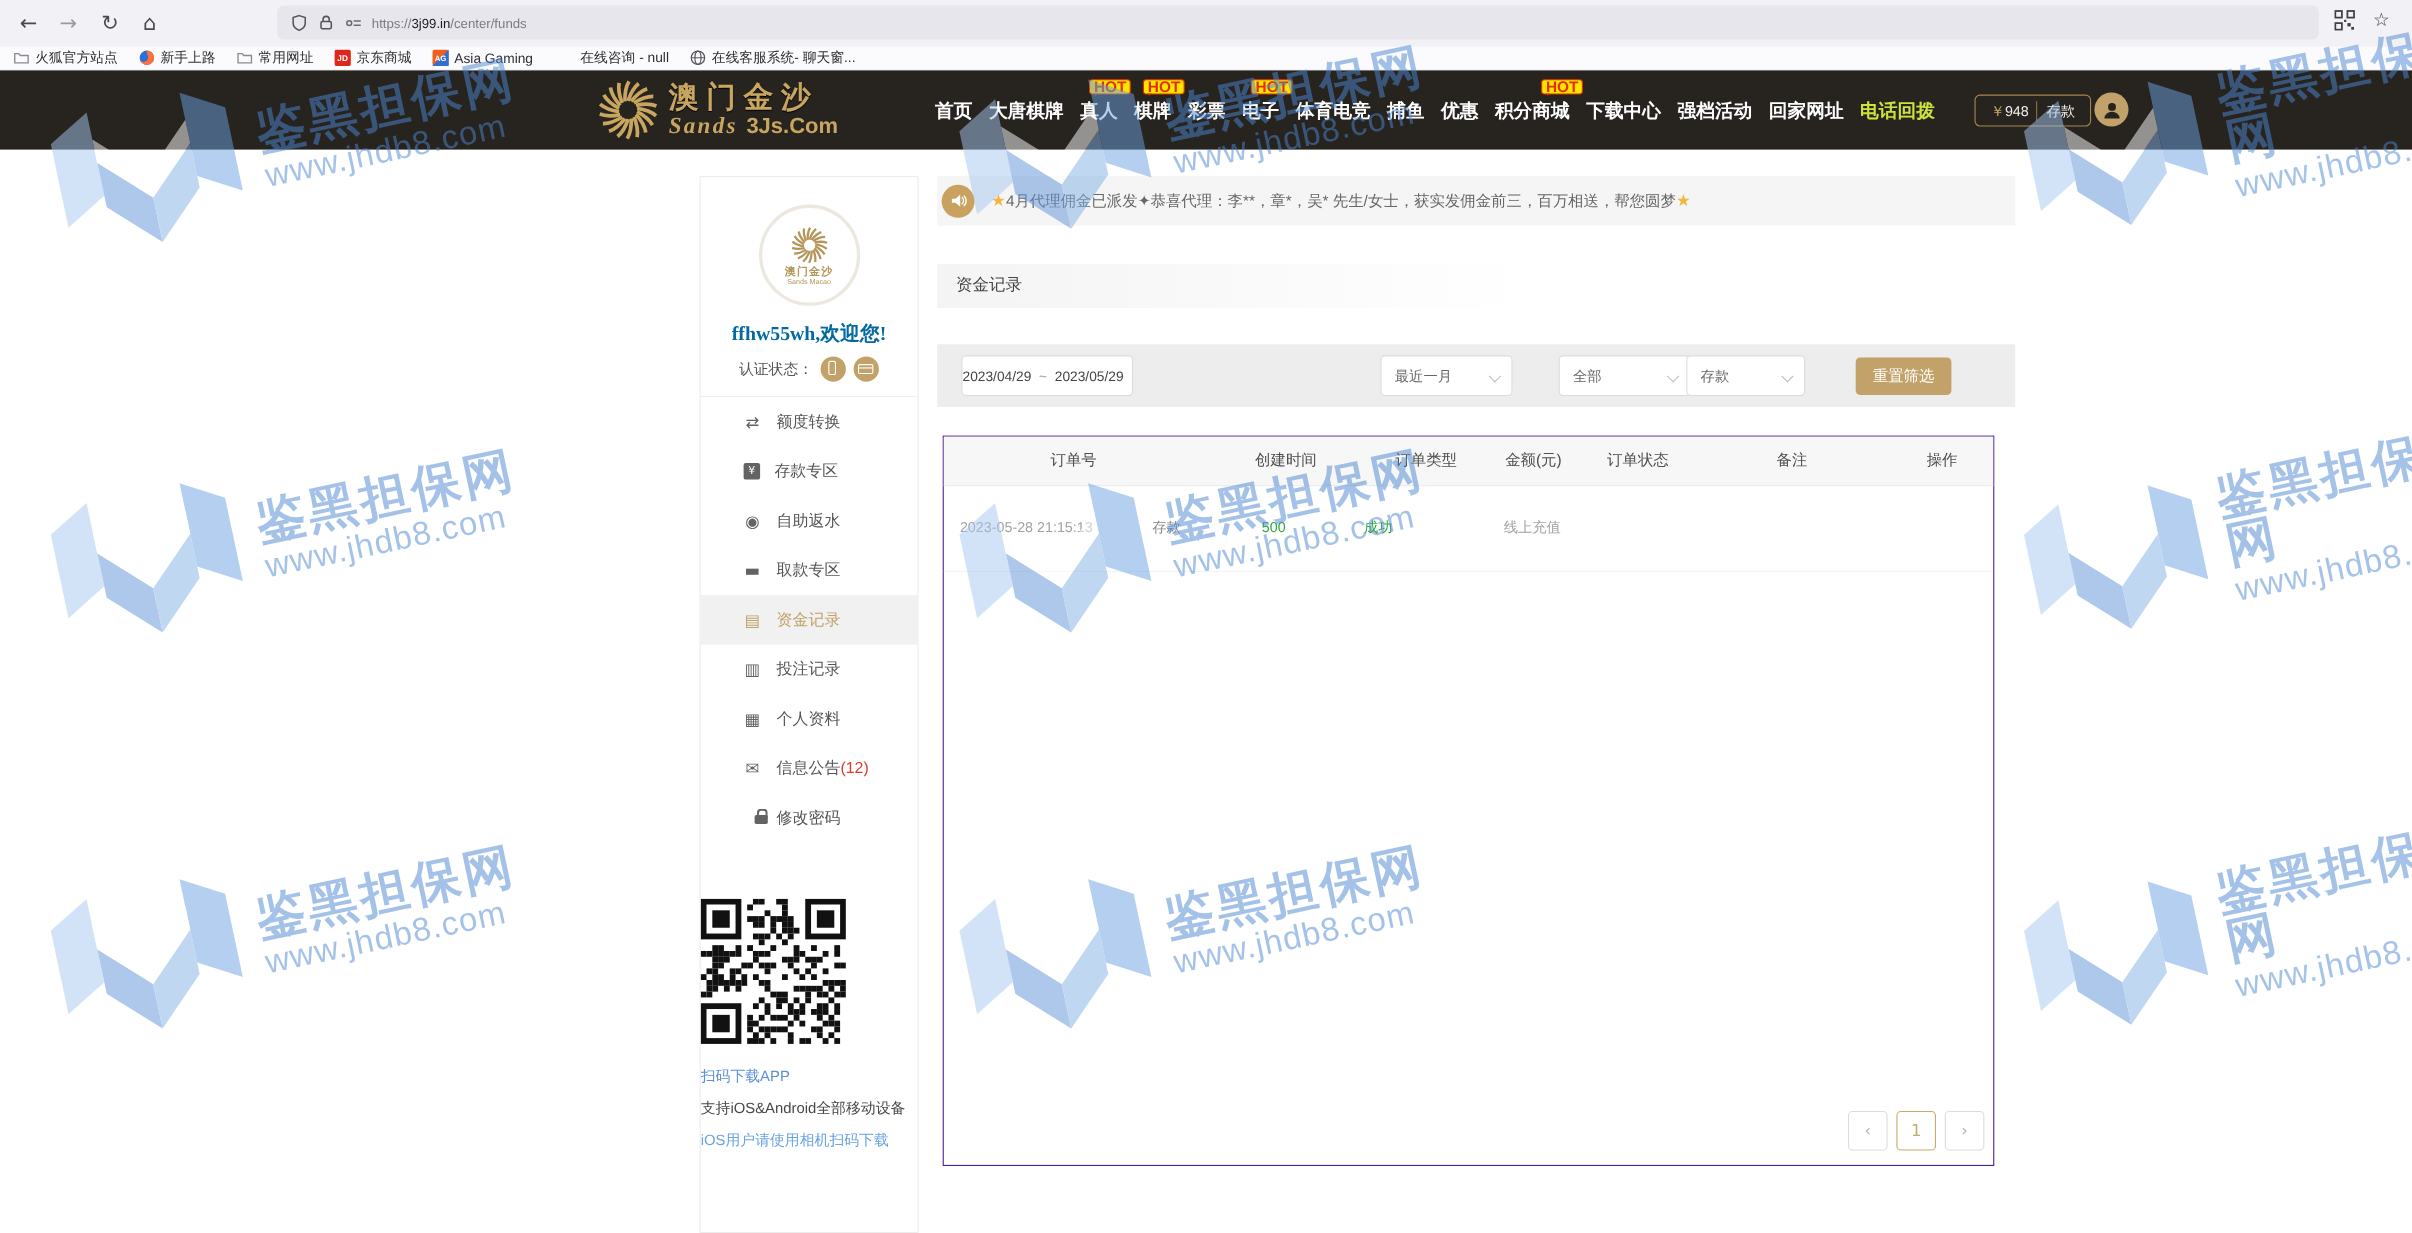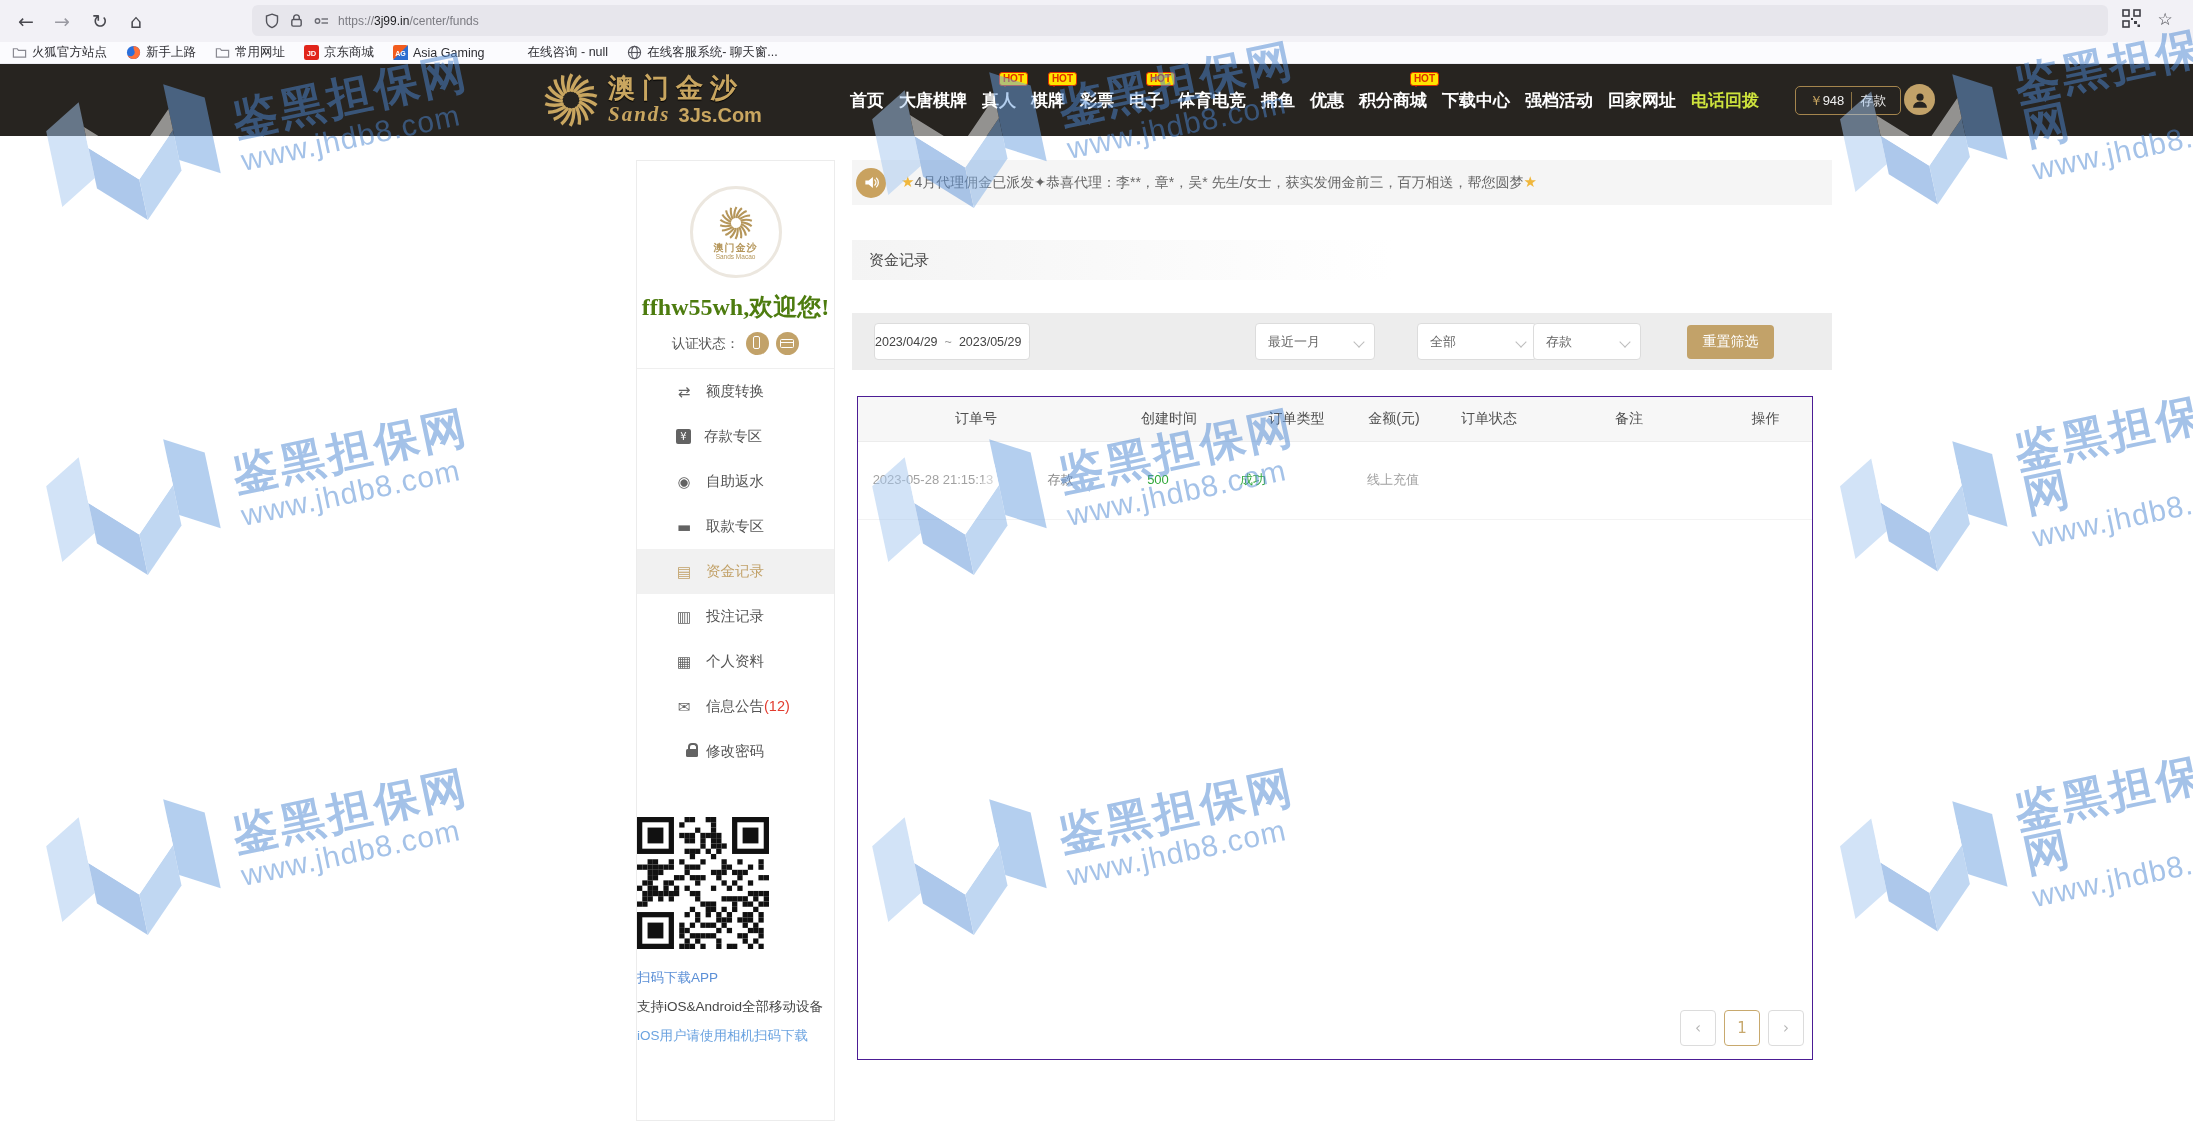--- a/index.html
+++ b/index.html
@@ -32,37 +32,37 @@
   .logo-cn{font-family:"Liberation Serif",serif;font-weight:bold;font-size:27px;color:#c9a660;
            letter-spacing:7px;text-shadow:0 1px 1px #000;}
   .logo-row{display:flex;align-items:flex-end;gap:8px;margin-top:2px;}
   .logo-script{font-family:"Liberation Serif",serif;font-style:italic;font-weight:bold;font-size:21px;
                color:#c9a660;letter-spacing:2px;}
   .logo-domain{font-size:20px;font-weight:bold;color:#c9a660;}
   #mainnav{position:absolute;left:850px;top:0;height:72px;display:flex;align-items:center;gap:15px;}
   .nav-item{font-size:17px;font-weight:bold;color:#fff;position:relative;cursor:pointer;white-space:nowrap;}
   .nav-item.hl{color:#cde23c;}
   .hot{position:absolute;top:-17px;right:-12px;background:#ffe400;color:#e03000;border:1px solid #e03000;
-       border-radius:3px;font-size:10px;font-weight:bold;padding:0 3px;line-height:12px;}
+       border-radius:3px;font-size:14px;font-weight:bold;padding:0 3px;line-height:12px;}
   .hot:after{content:"";position:absolute;left:3px;bottom:-4px;border:2px solid transparent;border-top-color:#e03000;}
   #balance{position:absolute;left:1795px;top:22px;width:104px;height:27px;border:1px solid #a5854d;border-radius:5px;
            display:flex;align-items:center;justify-content:center;gap:7px;font-size:13px;color:#efefef;cursor:pointer;}
   #balance .cur{color:#c9a660;}
   #balance .dep{border-left:1px solid #8c7344;padding-left:8px;}
   #avatar-mini{position:absolute;left:1904px;top:20px;width:31px;height:31px;border-radius:50%;
                background:#c2a269;display:flex;align-items:center;justify-content:center;cursor:pointer;}
 
   
   #sidebar{left:636px;top:160px;width:199px;height:961px;background:#fff;border:1px solid #ececec;box-sizing:border-box;}
   #avatar-big{width:86px;height:86px;margin:25px auto 0;border-radius:50%;border:3px solid #ece7df;
               display:flex;flex-direction:column;align-items:center;justify-content:center;line-height:1;}
   .av-cn{font-family:"Liberation Serif",serif;font-weight:bold;font-size:10px;color:#b5965a;letter-spacing:1px;margin-top:1px;}
   .av-en{font-size:6.5px;color:#b5965a;margin-top:1px;}
   #welcome{margin-top:13px;text-align:center;font-family:"Liberation Serif",serif;font-weight:bold;
-           font-size:24px;color:#4d7c0f;}
+           font-size:18px;color:#0369a1;}
   #auth-row{margin-top:9px;display:flex;justify-content:center;align-items:center;gap:7px;font-size:13.5px;color:#555;}
   .auth-ico{width:23px;height:23px;border-radius:50%;background:#c2a269;position:relative;display:inline-block;}
   .auth-ico .phone{position:absolute;left:7px;top:4px;width:7px;height:13px;border:1.6px solid #fff;border-radius:2px;box-sizing:border-box;}
   .auth-ico .card{position:absolute;left:4px;top:7px;width:14px;height:9px;border:1.6px solid #fff;border-radius:1.5px;box-sizing:border-box;}
   .auth-ico .card:after{content:"";position:absolute;left:0;top:1.5px;width:100%;height:1.6px;background:#fff;}
   .side-divider{border-top:1px solid #efefef;margin-top:13px;}
   .menu-item{height:45px;display:flex;align-items:center;gap:13px;padding-left:38px;font-size:14.5px;color:#555;cursor:pointer;}
   .menu-item.active{background:#f1f1f1;color:#c2a269;}
   .micon{width:18px;text-align:center;color:#636363;font-size:15px;font-family:"DejaVu Sans",sans-serif;flex:none;}
   .menu-item.active .micon{color:#c2a269;}

